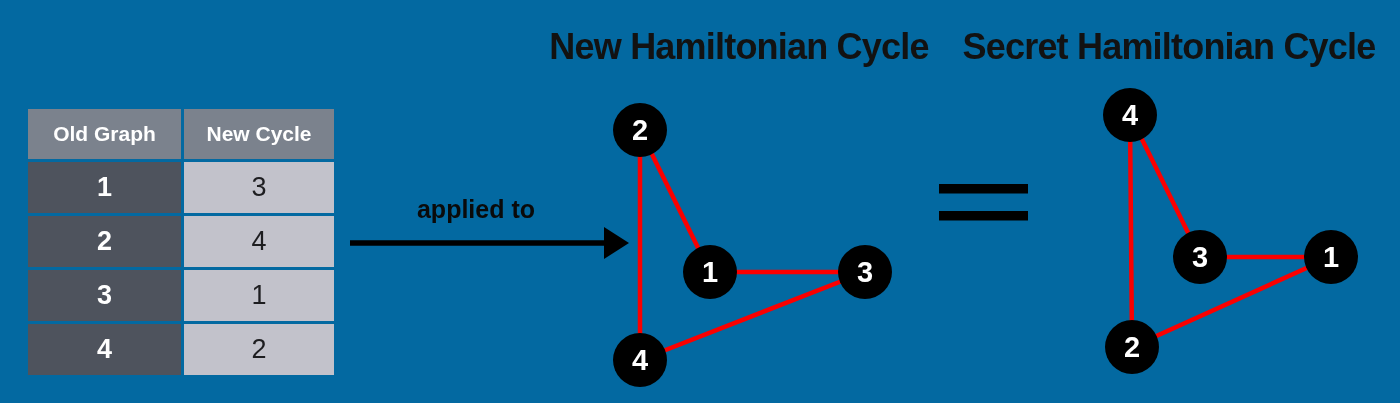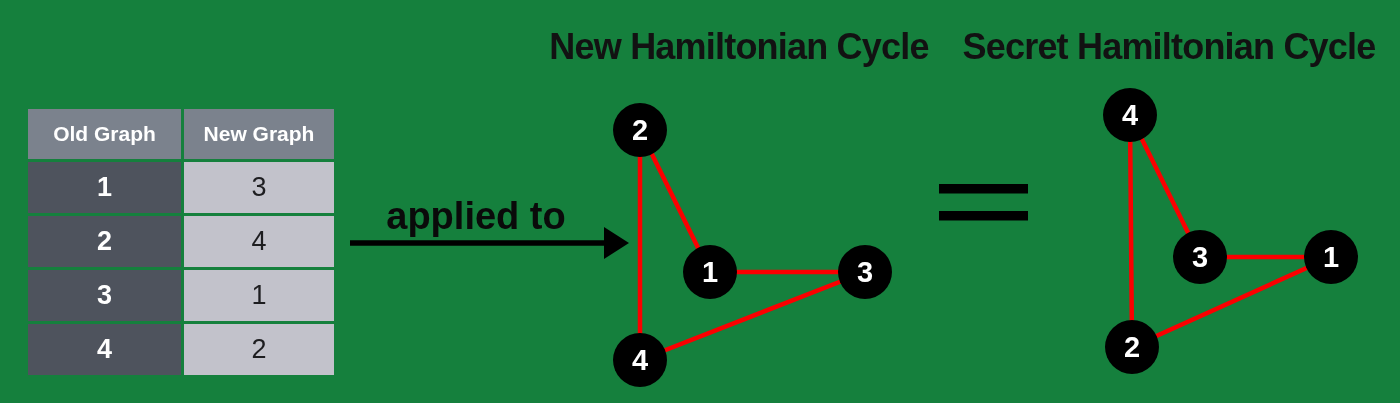--- a/index.html
+++ b/index.html
@@ -1,41 +1,41 @@
 <!DOCTYPE html>
 <html><head>
 <meta charset="utf-8">
 <style>
   html, body { margin: 0; padding: 0; background: #ffffff; }
   .canvas {
     position: relative;
     width: 1400px;
     height: 403px;
-    background: #15803d;
+    background: #0369a1;
     font-family: "Liberation Sans", "DejaVu Sans", sans-serif;
     overflow: hidden;
   }
   .title {
     position: absolute;
     top: 26px;
     transform: translateX(-50%);
     font-size: 36px;
     font-weight: bold;
     color: #121212;
     white-space: nowrap;
     letter-spacing: -0.8px;
   }
   #title-new { left: 739px; }
   #title-secret { left: 1169px; }
   .applied-label {
     position: absolute;
     left: 476px;
     top: 195px;
     transform: translateX(-50%);
-    font-size: 38px;
+    font-size: 25px;
     font-weight: bold;
     color: #0a0a0a;
     white-space: nowrap;
   }
   
   .ptable {
     position: absolute;
     left: 28px;
     top: 109px;
     display: grid;
@@ -83,21 +83,21 @@
 </head>
 <body>
 
 <div class="canvas">
 
   <div class="title" id="title-new">New Hamiltonian Cycle</div>
   <div class="title" id="title-secret">Secret Hamiltonian Cycle</div>
 
   <div class="ptable">
     <div class="cell hdr">Old Graph</div>
-    <div class="cell hdr">New Graph</div>
+    <div class="cell hdr">New Cycle</div>
 
     <div class="cell old">1</div>
     <div class="cell new">3</div>
 
     <div class="cell old">2</div>
     <div class="cell new">4</div>
 
     <div class="cell old">3</div>
     <div class="cell new">1</div>
 

